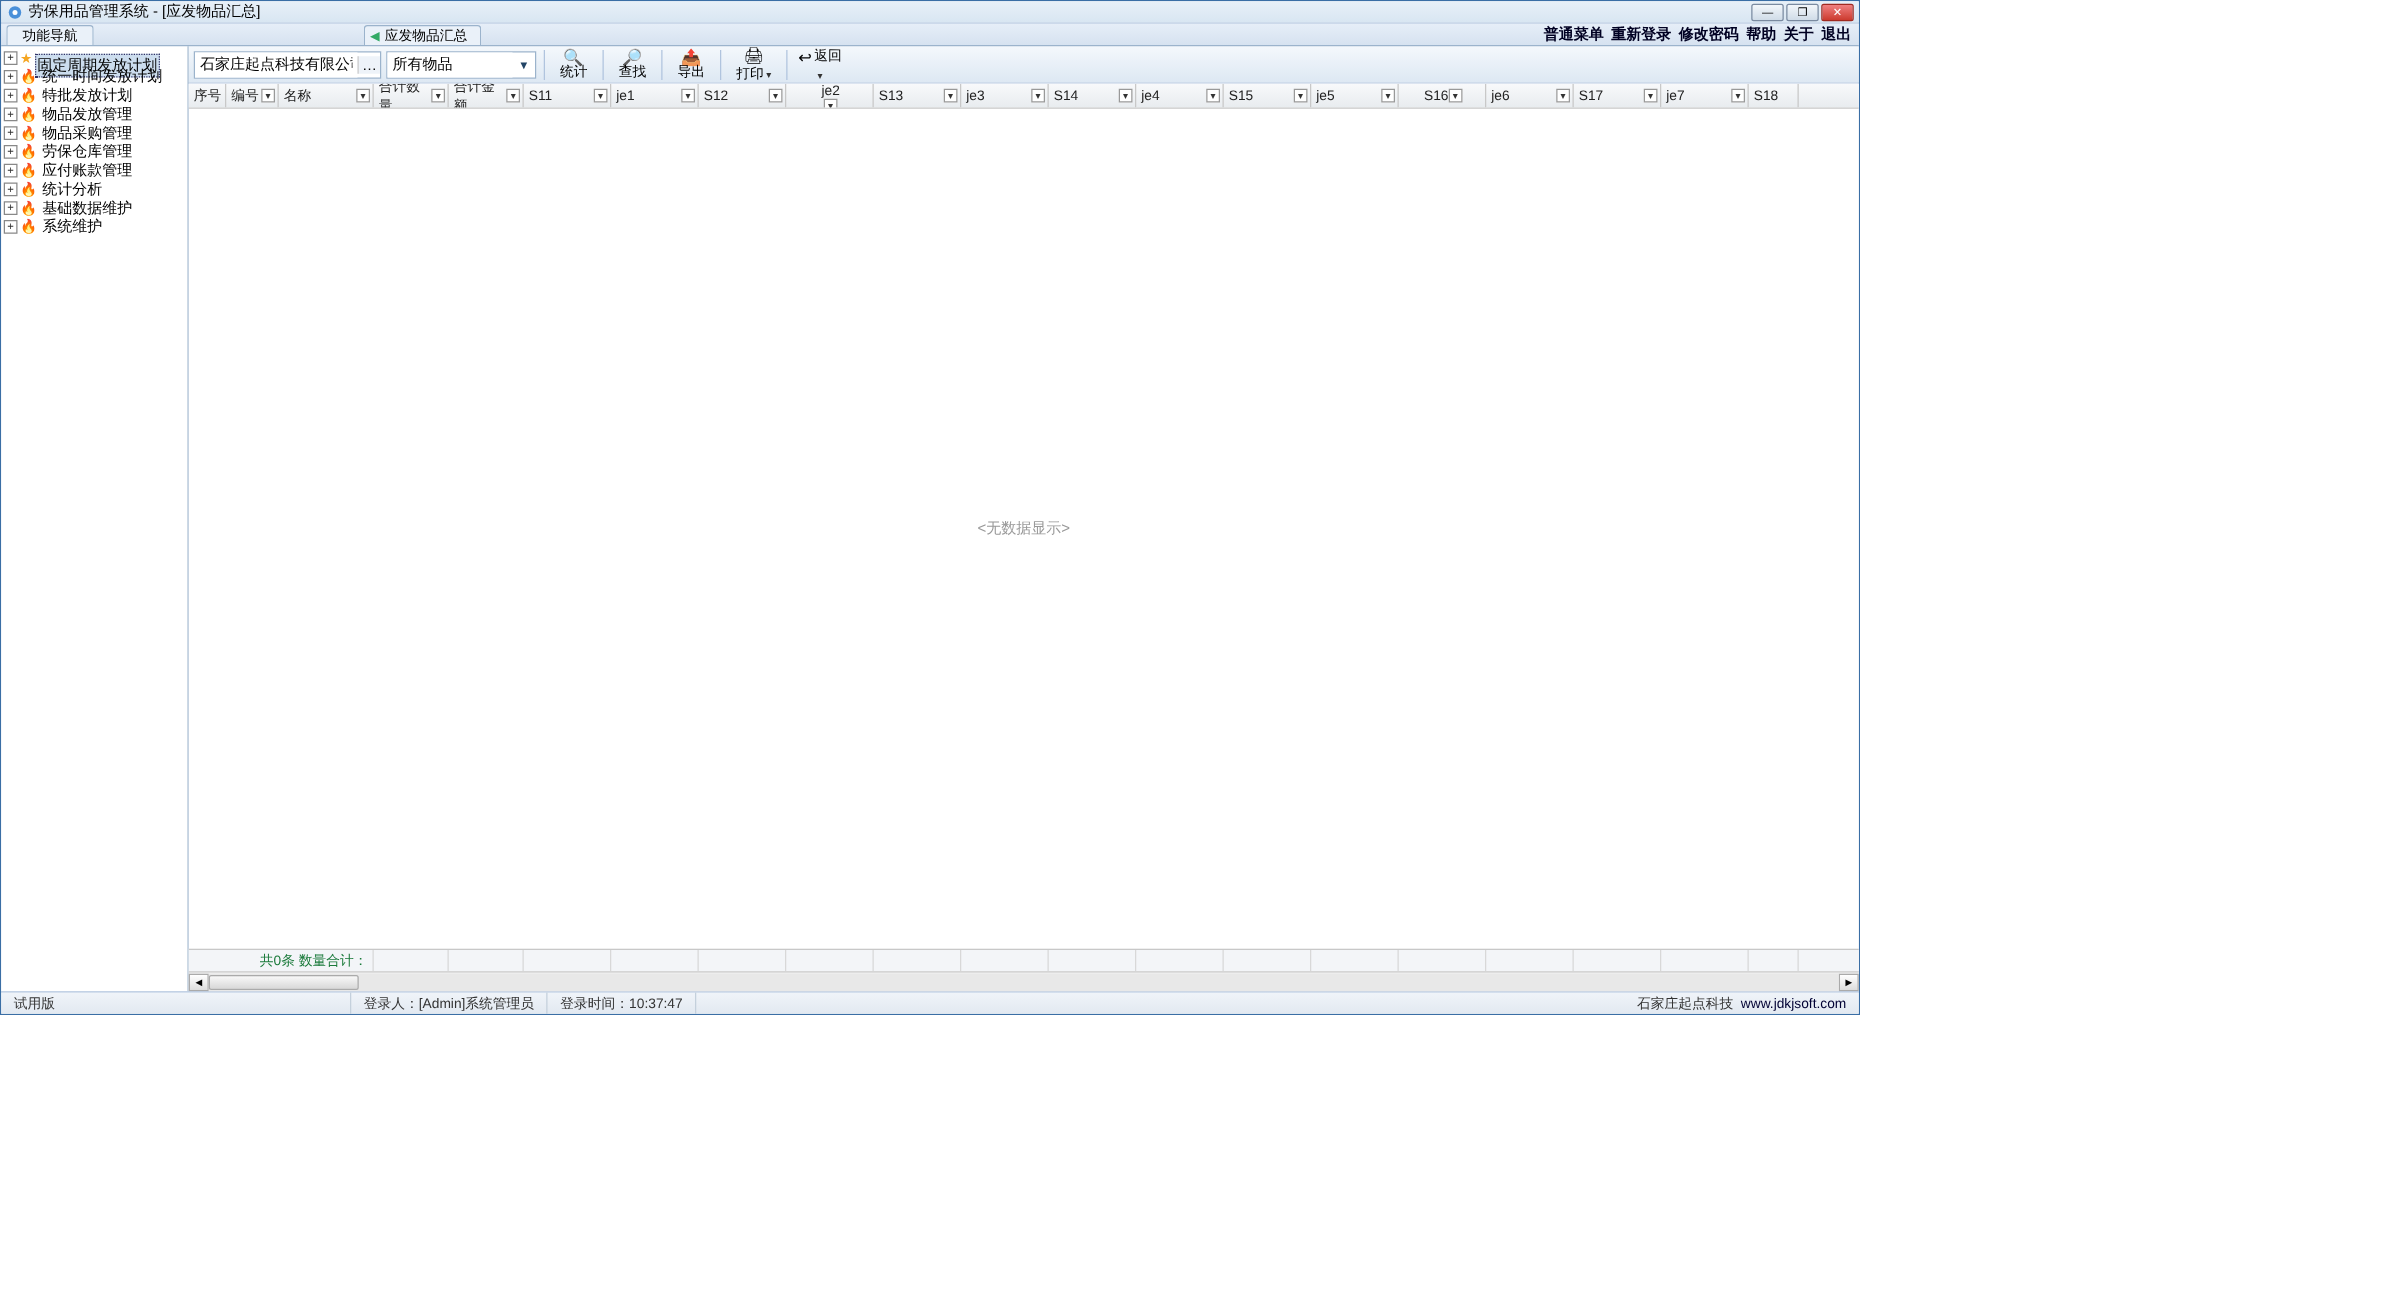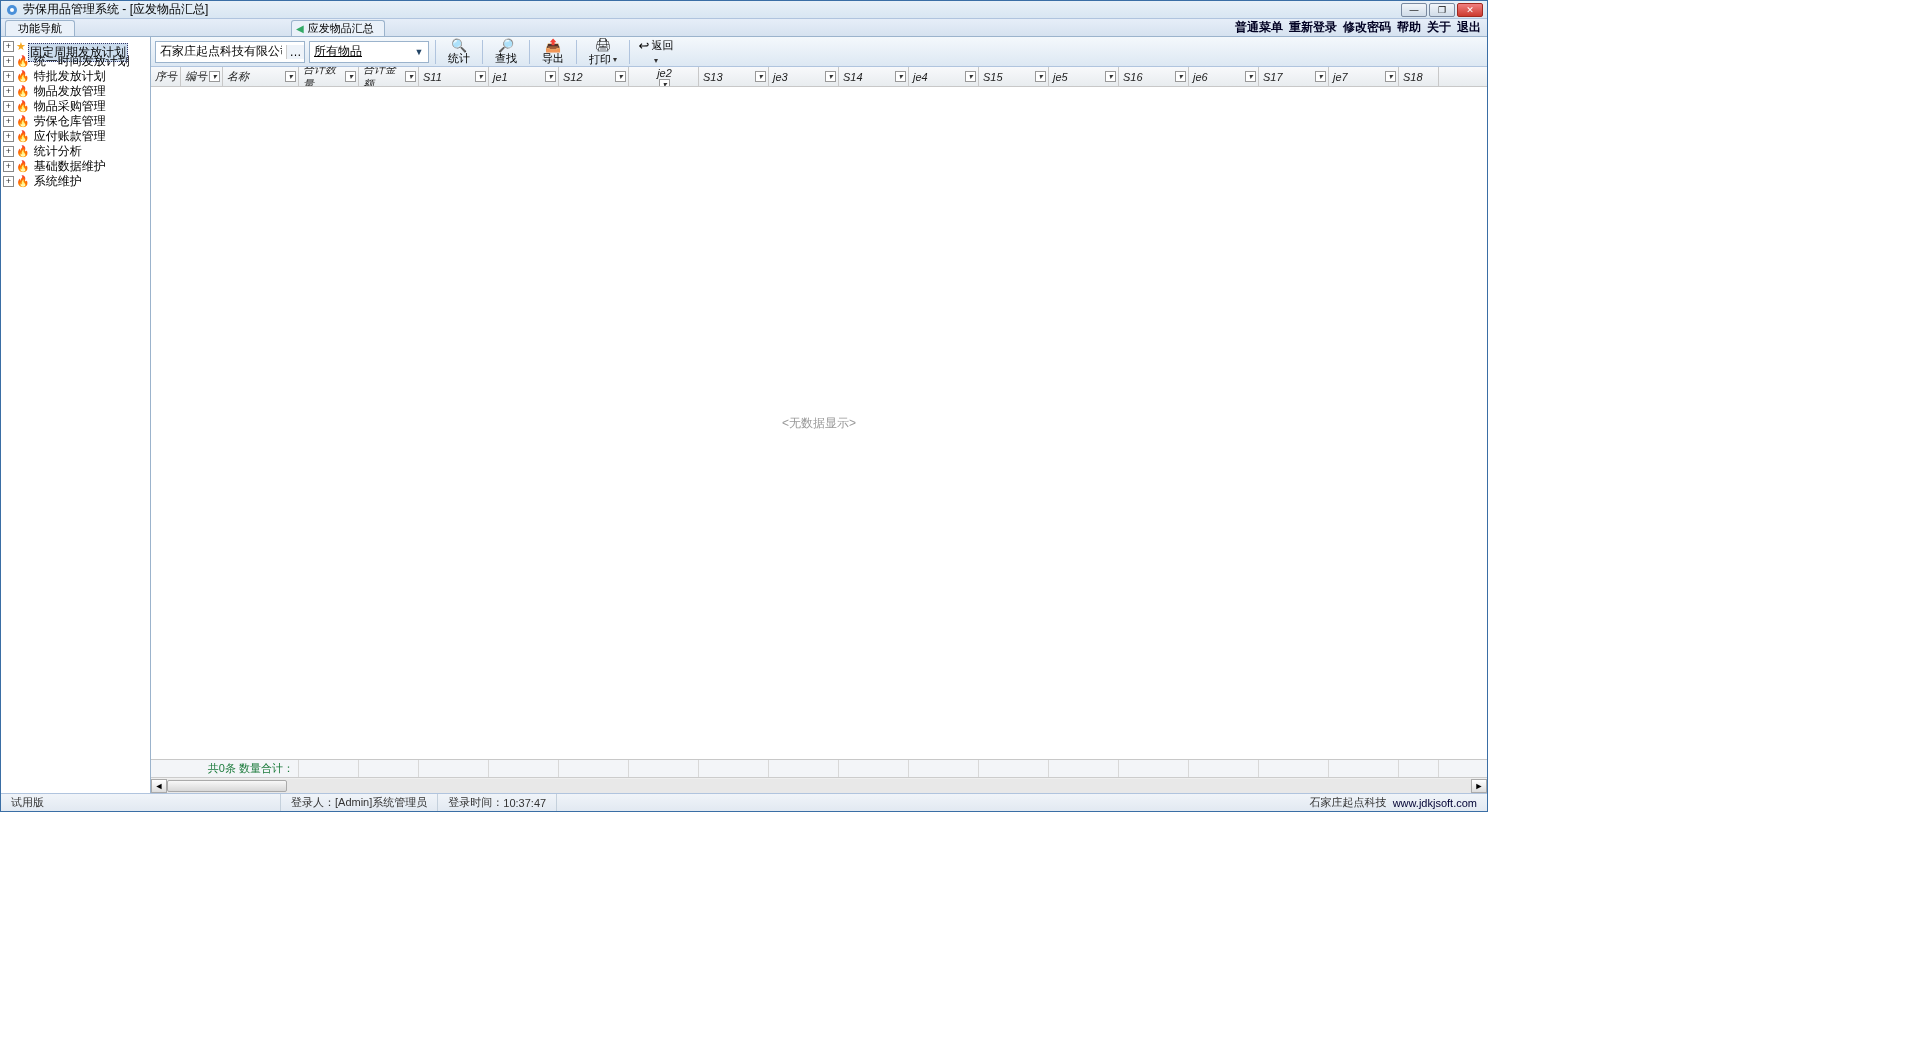--- a/index.html
+++ b/index.html
@@ -48,21 +48,21 @@
 .combo .dd { width:18px; text-align:center; cursor:pointer; color:#246; font-size:9px;}
 .tb-sep { width:1px; height:24px; background:#b0c4de; margin:0 2px;}
 .tb-btn { display:flex; flex-direction:column; align-items:center; justify-content:center; width:34px; height:28px; cursor:pointer; border-radius:2px; font-size:11px;}
 .tb-btn .ic { font-size:13px; line-height:13px;}
 .tb-btn .tx { line-height:12px;}
 .tb-btn.wdd { width:40px; flex-direction:row; gap:2px; flex-wrap:wrap; justify-content:center;}
 .tb-btn .mini-dd { font-size:8px; color:#333;}
 
 
 .grid-wrap { flex:1; display:flex; flex-direction:column; min-height:0; background:#fff;}
-.grid-head { height:20px; display:flex; border-bottom:1px solid #c8c8c8; background:linear-gradient(#f8f9fb,#e8ecef); overflow:hidden; flex-shrink:0;font-style:italic;}
+.grid-head { height:20px; display:flex; border-bottom:1px solid #c8c8c8; background:linear-gradient(#f8f9fb,#e8ecef); overflow:hidden; flex-shrink:0;}
 .gh { border-right:1px solid #c8c8c8; display:flex; align-items:center; justify-content:space-between; padding:0 2px 0 4px; font-size:11px; color:#222; flex-shrink:0;}
 .gh .fd { width:11px; height:11px; border:1px solid #999; background:#fff; font-size:8px; text-align:center; line-height:9px; color:#333; cursor:pointer;}
 .grid-body { flex:1; position:relative; overflow:auto;}
 .no-data { position:absolute; top:50%; left:50%; transform:translate(-50%,-50%); color:#999; font-size:12px;}
 
 
 .grid-foot { height:18px; display:flex; border-top:1px solid #c8c8c8; background:#f3f5f8; align-items:center; flex-shrink:0;}
 .gf { border-right:1px solid #d8d8d8; height:100%; display:flex; align-items:center; justify-content:center; font-size:11px; color:#2a5; flex-shrink:0;}
 .gf.lbl { color:#1a7a3a; justify-content:flex-end; padding-right:4px;}
 
@@ -170,21 +170,21 @@
       </div>
 
     <div class="content">
 
       <div class="toolbar">
         <div class="combo">
           <input style="width: 130px;" readonly="" value="石家庄起点科技有限公司">
           <span class="ell">…</span>
         </div>
         <div class="combo">
-          <input style="width: 100px; text-decoration: underline;" readonly="" value="所有物品">
+          <input style="width: 100px;" readonly="" value="所有物品">
           <span class="dd">▼</span>
         </div>
         <div class="tb-sep"></div>
         <div class="tb-btn">
           <span class="ic">🔍</span>
           <span class="tx">统计</span>
         </div>
         <div class="tb-sep"></div>
         <div class="tb-btn">
           <span class="ic">🔎</span>
@@ -263,21 +263,21 @@
               <span class="fd">▾</span>
             </div>
             <div class="gh" style="width: 70px;">
               <span>S15</span>
               <span class="fd">▾</span>
             </div>
             <div class="gh" style="width: 70px;">
               <span>je5</span>
               <span class="fd">▾</span>
             </div>
-            <div class="gh" style="width: 70px;">
+            <div class="gh" style="width: 70px; justify-content: center;">
               <span>S16</span>
               <span class="fd">▾</span>
             </div>
             <div class="gh" style="width: 70px;">
               <span>je6</span>
               <span class="fd">▾</span>
             </div>
             <div class="gh" style="width: 70px;">
               <span>S17</span>
               <span class="fd">▾</span>

